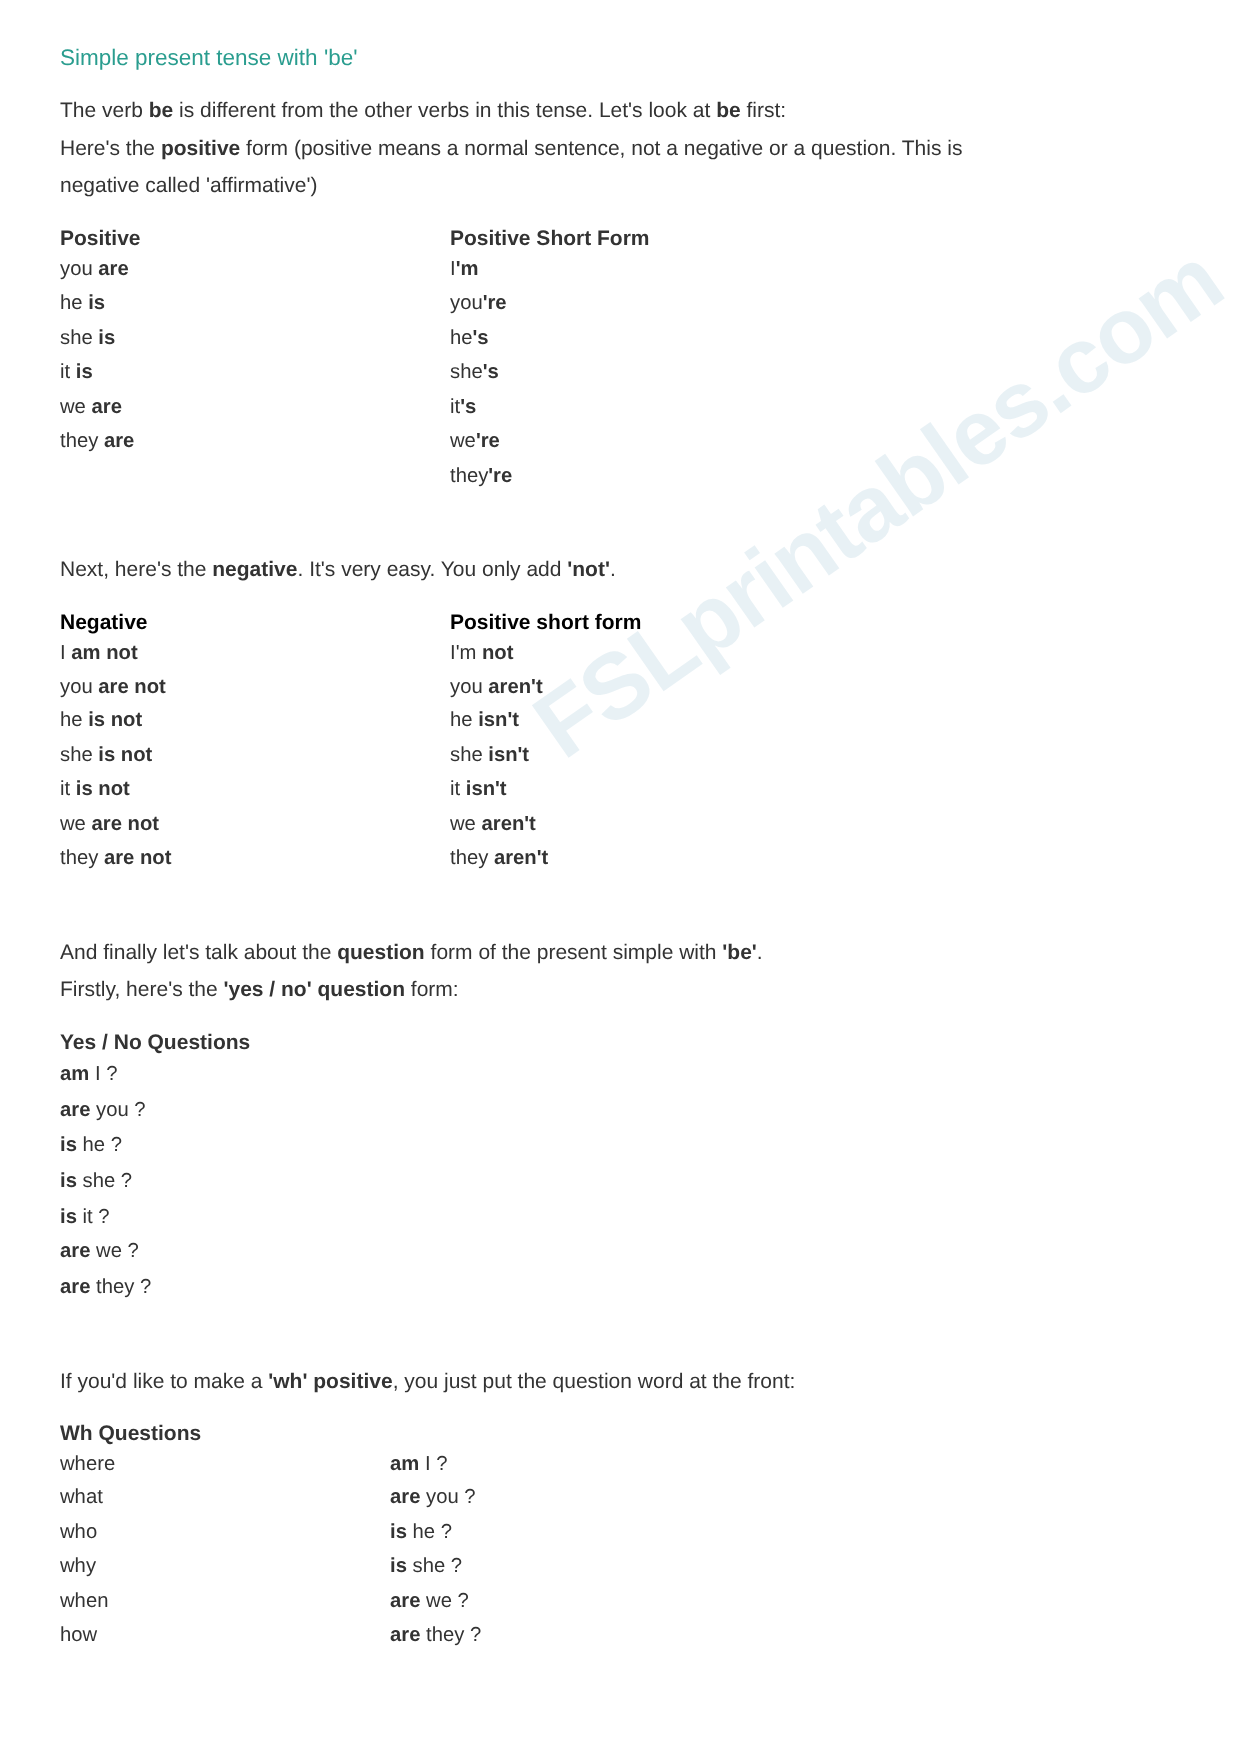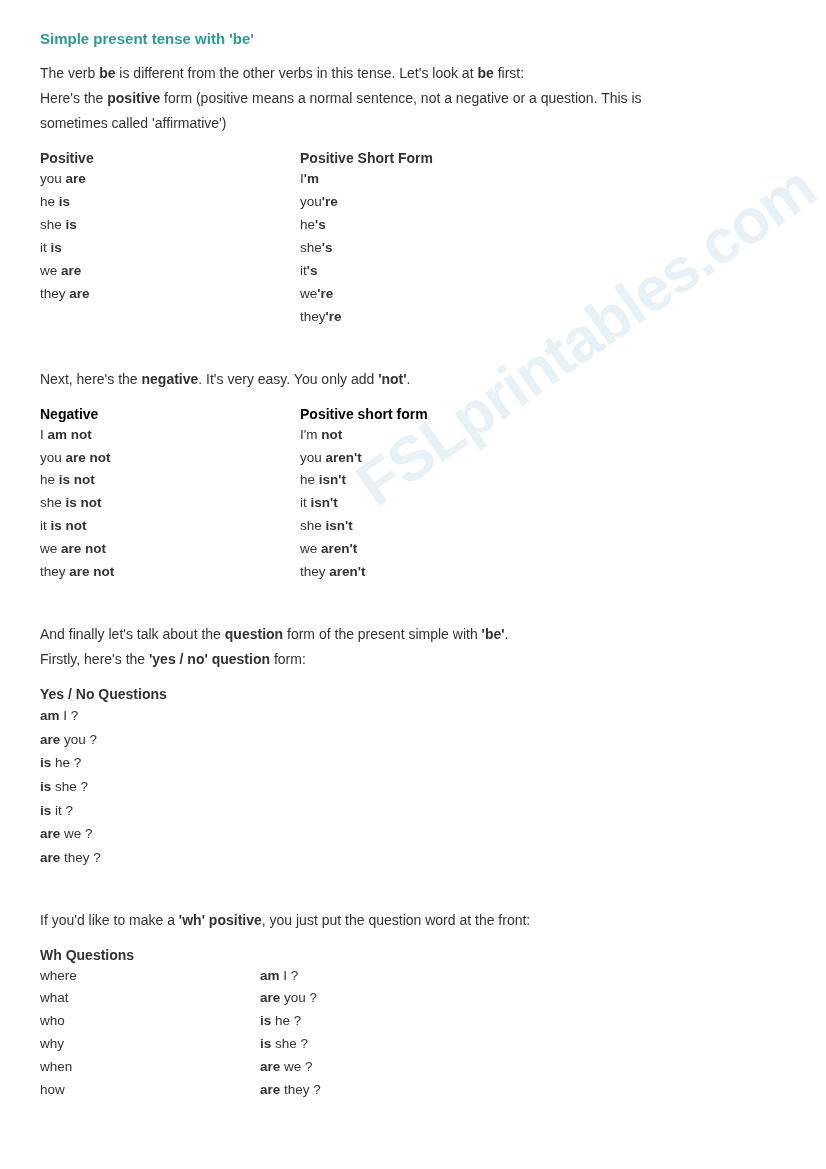--- a/index.html
+++ b/index.html
@@ -10,21 +10,21 @@
       color: #333;
       padding: 30px 40px;
       max-width: 826px;
       min-height: 1169px;
       position: relative;
       overflow: hidden;
     }
 
     .page-title {
       color: #2a9d8f;
-      font-weight: bold;
+      font-weight: normal;
       font-size: 15px;
       margin-bottom: 2px;
     }
 
     .intro-text {
       line-height: 1.5;
       margin-bottom: 4px;
     }
 
     .section {
@@ -107,21 +107,21 @@
 <div class="page-title">Simple present tense with 'be'</div>
 
 <div class="section">
   <div class="intro-text">
     The verb <b>be</b> is different from the other verbs in this tense. Let's look at <b>be</b> first:
   </div>
   <div class="intro-text">
     Here's the <b>positive</b> form (positive means a normal sentence, not a negative or a question. This is
   </div>
   <div class="intro-text">
-    sometimes called 'affirmative')
+    negative called 'affirmative')
   </div>
 </div>
 
 <div class="section">
   <div class="columns">
     <div class="col">
       <div class="col-header">Positive</div>
       <div class="row-item">you <b>are</b></div>
       <div class="row-item">he <b>is</b></div>
       <div class="row-item">she <b>is</b></div>
@@ -160,22 +160,22 @@
       <div class="row-item">she <b>is not</b></div>
       <div class="row-item">it <b>is not</b></div>
       <div class="row-item">we <b>are not</b></div>
       <div class="row-item">they <b>are not</b></div>
     </div>
     <div class="col">
       <div class="col-header neg-section-header">Positive short form</div>
       <div class="row-item">I'm <b>not</b></div>
       <div class="row-item">you <b>aren't</b></div>
       <div class="row-item">he <b>isn't</b></div>
+      <div class="row-item">she <b>isn't</b></div>
       <div class="row-item">it <b>isn't</b></div>
-      <div class="row-item">she <b>isn't</b></div>
       <div class="row-item">we <b>aren't</b></div>
       <div class="row-item">they <b>aren't</b></div>
     </div>
   </div>
 </div>
 
 <div class="spacer"></div>
 
 <div class="section">
   <div class="intro-text">

